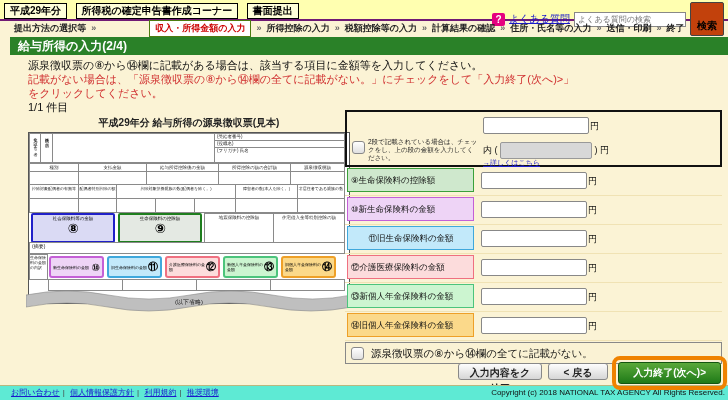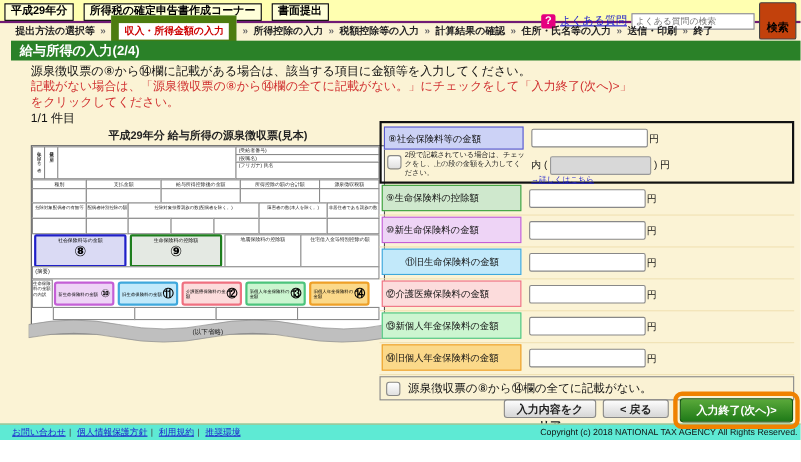--- a/index.html
+++ b/index.html
@@ -10,21 +10,21 @@
   .chip{display:inline-block;border:1px solid #000;background:#ffffd9;font-weight:bold;font-size:10px;line-height:12px;padding:1px 5px;margin:2px 0 0 4px;color:#000;}
   .top-right{position:absolute;right:4px;top:2px;display:flex;align-items:center;gap:4px;}
   .help-icon{display:inline-block;width:13px;height:13px;background:#e5007f;color:#fff;font-weight:bold;font-size:10px;line-height:13px;text-align:center;border-radius:2px;}
   .help-link{color:#1a1acc;font-size:10px;font-weight:normal;text-decoration:underline;}
   .search-input{width:104px;height:13px;font-size:8px;border:1px solid #888;background:#fff;padding:0 3px;}
   .search-btn{font-size:10px;font-weight:bold;border:1px solid #444;background:#c2410c;height:16px;line-height:14px;padding:16px 6px;border-radius:2px;}
 
   
   .crumbs{position:absolute;top:20px;left:0;right:0;height:16px;display:flex;align-items:center;padding-left:14px;font-size:9px;color:#222;}
   .crumb{font-weight:bold;margin-right:5px;white-space:nowrap;}
-  .crumb.current{background:#fff;border:7px solid #4d7c0f;color:#cc0000;padding:1px 5px;}
+  .crumb.current{background:#fff;border:1px solid #4d7c0f;color:#cc0000;padding:1px 5px;margin-left:48px;}
   .sep{color:#666;margin-right:5px;font-weight:bold;}
 
   
   .greenbar{position:absolute;top:37px;left:10px;right:0;height:18px;background:#2a8128;color:#fff;font-weight:bold;font-size:12px;line-height:18px;padding-left:8px;box-sizing:border-box;}
 
   
   .intro{position:absolute;top:58px;left:28px;width:690px;font-size:11px;line-height:14px;color:#111;}
   .intro .red{color:#d03030;}
   .count{position:absolute;top:100px;left:28px;font-size:11px;color:#111;}
 
@@ -215,21 +215,20 @@
       <svg class="wave" viewBox="0 0 326 30">
         <path d="M0 10 Q 41 2, 82 10 T 164 10 T 246 10 T 326 10 L 326 22 Q 285 30, 244 22 T 163 22 T 82 22 T 0 22 Z" fill="#bfbfbf" stroke="#8a8a8a" stroke-width="0.6"></path>
         <text x="163" y="19" text-anchor="middle">(以下省略)</text>
       </svg>
     </div>
   </div>
 
   <div class="form">
 
     <div class="blackbox">
-      <div class="flabel l8">⑧社会保険料等の金額</div>
       <input class="amount" style="top: 5px;">
       <span class="yen" style="top:8px;">円</span>
       <span class="checkbox subcheck"></span>
       <div class="subnote">2段で記載されている場合は、チェックをし、上の段の金額を入力してください。</div>
       <div class="inner-line">
         <span>内 (</span>
         <input class="inner-input" disabled="" style="">
         <span>) 円</span>
       </div>
       <a href="#" class="more-link">→詳しくはこちら</a>

